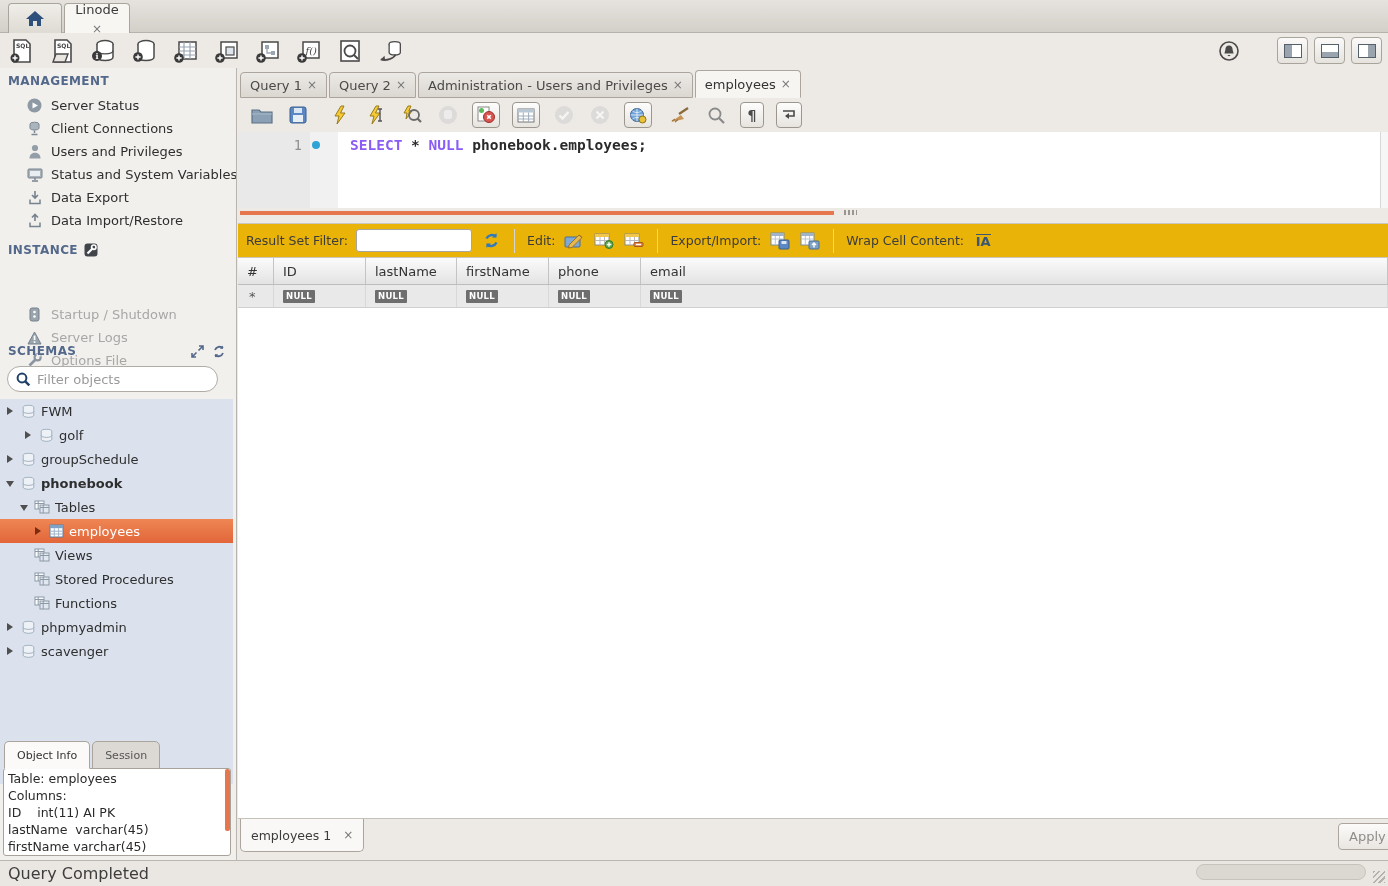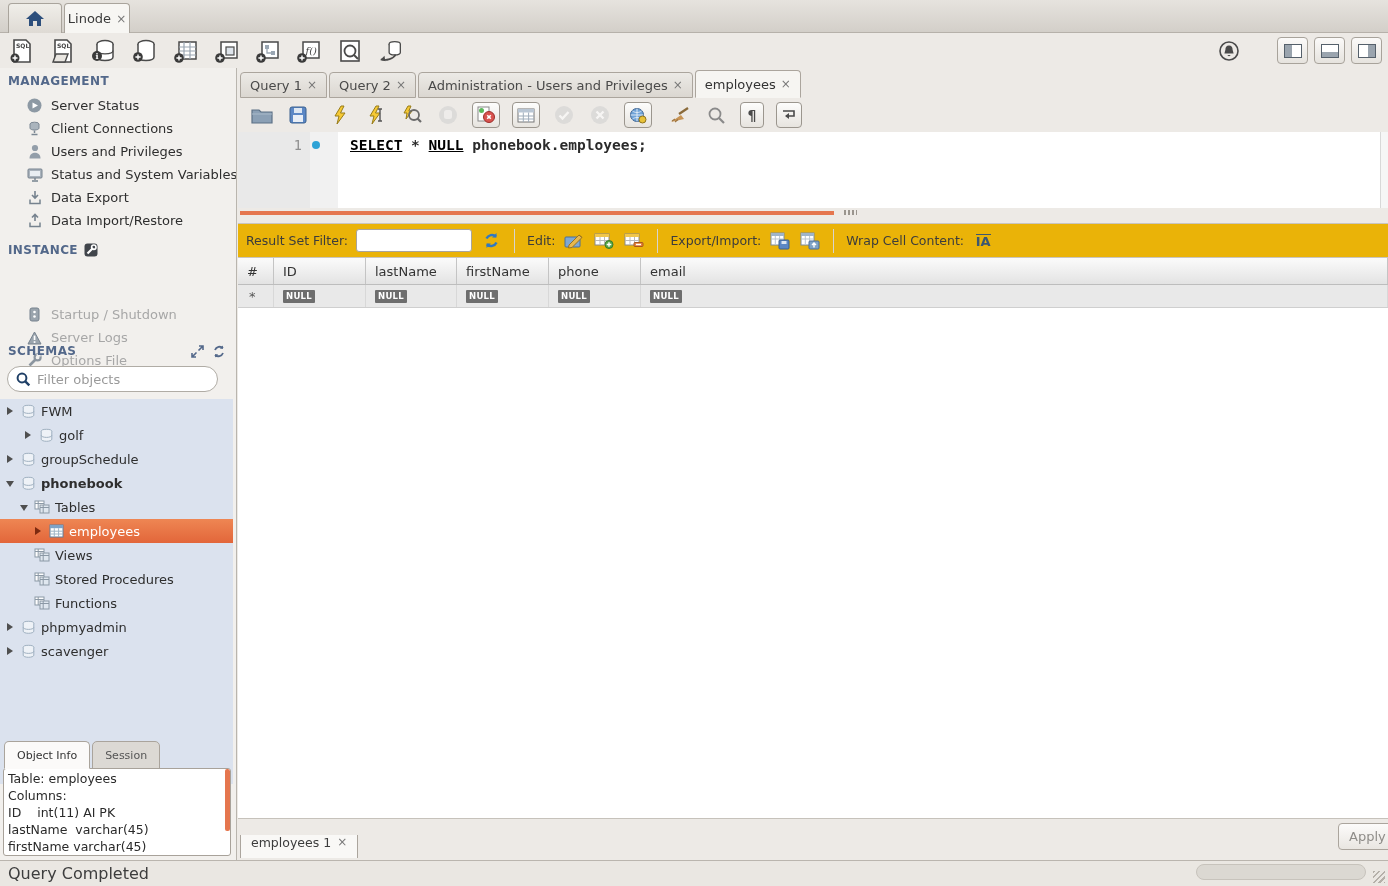--- a/index.html
+++ b/index.html
@@ -8,21 +8,21 @@
          background:#edeae6; }
   #app { position:relative; width:1388px; height:886px; overflow:hidden; }
 
   
   .win-tabbar { position:absolute; left:0; top:0; width:100%; height:33px;
       background:linear-gradient(#e6e3de,#d3cfc9); border-bottom:1px solid #b6b1aa; }
   .win-tab { position:absolute; top:3px; height:30px; border:1px solid #a9a49c; border-bottom:none;
       border-radius:4px 4px 0 0; background:linear-gradient(#f0eee9,#dedad4);
       display:flex; align-items:center; justify-content:center; gap:5px; }
   .win-tab.home { left:8px; width:54px; }
-  .win-tab.active { background:#f7f6f3; z-index:2; }
+  .win-tab.active { background:#f7f6f3; z-index:2;flex-direction:column; }
   .win-tab.doc { left:64px; width:66px; font-size:13px; color:#3a3a3a; }
   .tab-close { color:#777; font-size:12px; cursor:default; }
 
   
   .main-toolbar { position:absolute; left:0; top:33px; width:100%; height:35px;
       display:flex; align-items:center; padding-left:8px; gap:13px; background:#edeae6; }
   .mt-icon { width:28px; height:28px; display:flex; align-items:center; justify-content:center; }
   .mt-right { position:absolute; right:6px; top:0; height:35px; display:flex; align-items:center; gap:6px; }
   .pane-btn { width:31px; height:27px; border:1px solid #a8a39b; border-radius:4px;
       background:linear-gradient(#fbfaf9,#e6e3de); display:flex; align-items:center; justify-content:center; }
@@ -88,21 +88,21 @@
   
   .editor { position:absolute; left:0; top:64px; width:1142px; height:76px; background:#fff; }
   .ed-scroll { position:absolute; right:0; top:64px; width:8px; height:76px; background:#f6f6f6; border-left:1px solid #d8d8d8; }
   .gutter { position:absolute; left:0; top:0; width:72px; height:76px; background:#e9e9e9; }
   .gutter2 { position:absolute; left:72px; top:0; width:28px; height:76px; background:#f1f1f1; }
   .ed-line { position:absolute; left:0; top:3px; height:20px; width:100%; display:flex; align-items:center;
       font-family:"DejaVu Sans Mono","Liberation Mono",monospace; font-size:14.5px; font-weight:600; }
   .lnum { width:64px; text-align:right; color:#8f8f8f; font-weight:400; font-size:13.5px; }
   .stmt-dot { width:8px; height:8px; border-radius:50%; background:#2fa3d6; margin-left:10px; }
   .sql-text { margin-left:30px; color:#2b2b2b; white-space:pre; }
-  .sql-text .kw { color:#000000;text-decoration:underline; }
+  .sql-text .kw { color:#8b5cf6; }
   .ed-splitter { position:absolute; left:2px; top:143px; width:594px; height:4px; background:#e5764e; }
 
   
   .res-toolbar { position:absolute; left:0; top:155px; width:1150px; height:35px; background:#eab308;
       border-top:1px solid #c9c5bf; border-bottom:1px solid #c9c5bf;
       display:flex; align-items:center; gap:8px; padding-left:8px; font-size:12.5px; color:#3c3c3c; }
   .res-toolbar .vsep { width:1px; height:24px; background:#d7d4cf; margin:0 4px; }
   .rs-input { width:116px; height:23px; border:1px solid #a9a49c; border-radius:3px; background:#fff;
       font-family:inherit; font-size:12px; padding:0 5px; outline:none; }
   .rt-icon { width:22px; height:20px; display:flex; align-items:center; justify-content:center; }
@@ -116,23 +116,23 @@
       background:#e9e9e9; border-bottom:1px solid #cfcfcf; }
   .gi-cell { border-right:1px solid #d8d8d8; display:flex; align-items:center; padding-left:9px; }
   .null-badge { background:#6e6e6e; color:#fff; font-size:8.5px; font-weight:bold;
       padding:1.5px 3px; border-radius:1px; letter-spacing:.3px; }
   .star { color:#555; font-size:13px; padding-left:2px; }
   .grid-body { position:absolute; left:0; top:240px; width:1150px; height:510px; background:#fff; }
 
   
   .res-bottom { position:absolute; left:0; top:750px; width:1150px; height:40px; background:#edeae6;
       border-top:1px solid #c6c2bb; overflow:hidden; }
-  .rb-tab { position:absolute; left:2px; top:16px; height:33px; padding:0 10px; background:#f9f8f6;
+  .rb-tab { position:absolute; left:2px; top:0px; height:33px; padding:0 10px; background:#f9f8f6;
       border:1px solid #aba59d; border-top:none; border-radius:0 0 5px 5px;
-      display:flex; gap:6px; font-size:12.5px; color:#3c3c3c; }
+      display:flex; align-items:center; gap:12px; font-size:12.5px; color:#3c3c3c; }
   .apply-btn { position:absolute; right:-16px; top:4px; width:66px; height:27px; border:1px solid #aba59d;
       border-radius:4px; background:linear-gradient(#fcfbfa,#e9e6e1); color:#8f8d89; font-size:13px;
       display:flex; align-items:center; padding-left:10px; }
 
   
   .statusbar { position:absolute; left:0; top:860px; width:1388px; height:26px; background:#eae7e2;
       border-top:1px solid #bab5ae; display:flex; align-items:center; padding-left:8px;
       font-size:16px; color:#3d3d3d; }
   .hscroll-thumb { position:absolute; right:22px; top:3px; width:170px; height:16px;
       background:#dbd8d2; border:1px solid #c7c3bc; border-radius:8px; }

